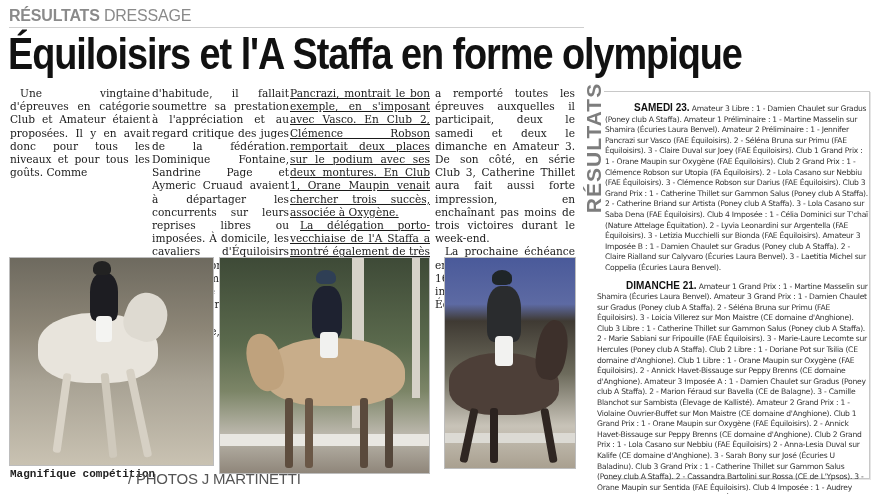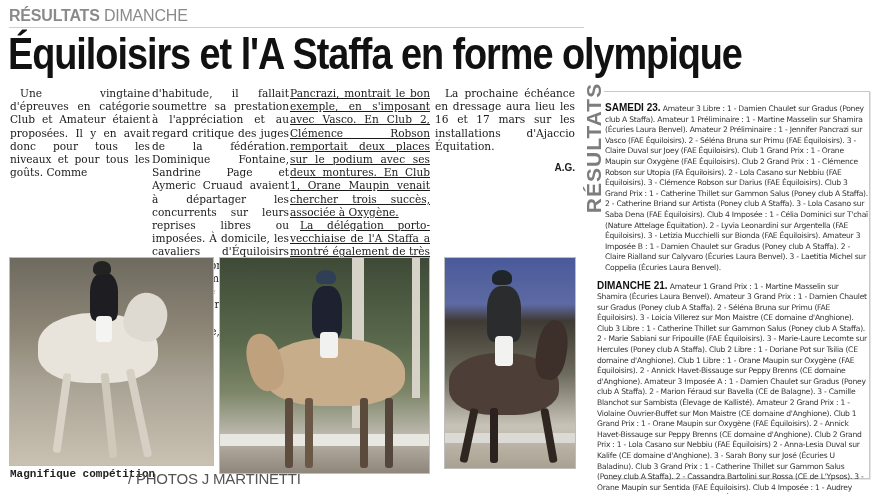--- a/index.html
+++ b/index.html
@@ -34,45 +34,46 @@
   .fence { position: absolute; background: #e9e7e2; }
 
   .caption { position: absolute; left: 10px; top: 468px; font-family: Liberation Mono, monospace; font-weight: bold; font-size: 11px; color: #222; }
   .credit { position: absolute; left: 128px; top: 470px; font-family: "Liberation Sans", sans-serif; font-size: 15px; color: #555; letter-spacing: -0.2px; }
 
   .results-label { position: absolute; left: 583px; top: 88px; width: 22px; height: 120px; }
   .results-label span { position: absolute; left: 50%; top: 50%; transform: translate(-50%, -50%) rotate(-90deg); font-family: "Liberation Sans", sans-serif; font-weight: bold; font-size: 21px; color: #7d7d7d; letter-spacing: 1px; white-space: nowrap; }
 
   .results-box { position: absolute; left: 604px; top: 91px; width: 266px; height: 388px; border: 1px solid #c8c8c8; border-left: none; box-shadow: 1px 1px 0 #e5e5e5; }
   .results-text { position: absolute; left: 597px; top: 103px; width: 272px; font-family: "DejaVu Sans", sans-serif; font-size: 7.6px; line-height: 10.6px; color: #333; letter-spacing: -0.25px; }
-  .results-text .day { font-family: "Liberation Sans", sans-serif; font-weight: bold; font-size: 10px; color: #111; letter-spacing: 0; }
+  .results-text .day { font-family: "Liberation Sans", sans-serif; font-weight: bold; font-size: 10px; color: #111; letter-spacing: 0; margin-left: 29px; }
   .results-text .block { margin-bottom: 7px; }
   .results-text .indent { padding-left: 8px; }
 </style>
 </head>
 <body>
 
 <div class="kicker">
   <span class="k-bold">RÉSULTATS</span>
-  <span>DIMANCHE</span>
+  <span>DRESSAGE</span>
 </div>
 <div class="kicker-rule"></div>
 <h1 class="headline">Équiloisirs et l'A Staffa en forme olympique</h1>
 
 <div class="col col1">
   <p>Une vingtaine d'épreuves en catégorie Club et Amateur étaient proposées. Il y en avait donc pour tous les niveaux et pour tous les goûts. Comme</p>
 </div>
 <div class="col col2">
   <p style="text-indent:0">d'habitude, il fallait soumettre sa prestation à l'appréciation et au regard critique des juges de la fédération. Dominique Fontaine, Sandrine Page et Aymeric Cruaud avaient à départager les concurrents sur leurs reprises libres ou imposées. À domicile, les cavaliers d'Équiloisirs étaient présents en grand nombre et ont réussi à se distinguer à plusieurs reprises. En Amateur 2 Préliminaire, la monitrice, Jennifer</p>
 </div>
 <div class="col col3">
   <p style="text-indent:0">Pancrazi, montrait le bon exemple, en s'imposant avec Vasco. En Club 2, Clémence Robson remportait deux places sur le podium avec ses deux montures. En Club 1, Orane Maupin venait chercher trois succès, associée à Oxygène.</p>
   <p>La délégation porto-vecchiaise de l'A Staffa a montré également de très belles choses sur la piste. Fidèle au rendez-vous, Damien Chaulet</p>
 </div>
 <div class="col col4">
+  <p style="text-indent:0">a remporté toutes les épreuves auxquelles il participait, deux le samedi et deux le dimanche en Amateur 3. De son côté, en série Club 3, Catherine Thillet aura fait aussi forte impression, en enchaînant pas moins de trois victoires durant le week-end.</p>
   <p>La prochaine échéance en dressage aura lieu les 16 et 17 mars sur les installations d'Ajaccio Équitation.</p>
   <div class="byline">A.G.</div>
 </div>
 
 <div class="photo photo1" title="Rider on grey horse in dressage arena">
   <div class="horse" style="left:28px;top:55px;width:120px;height:70px;background:#e8e4dc;"></div>
   <div class="horse" style="left:115px;top:35px;width:42px;height:48px;background:#dedad1;transform:rotate(20deg);"></div>
   <div class="leg" style="left:48px;top:115px;height:80px;background:#d9d3c7;transform:rotate(8deg);"></div>
   <div class="leg" style="left:95px;top:115px;height:85px;background:#cfc9bc;transform:rotate(-6deg);"></div>
   <div class="leg" style="left:125px;top:110px;height:90px;background:#d6d0c4;transform:rotate(-12deg);"></div>

